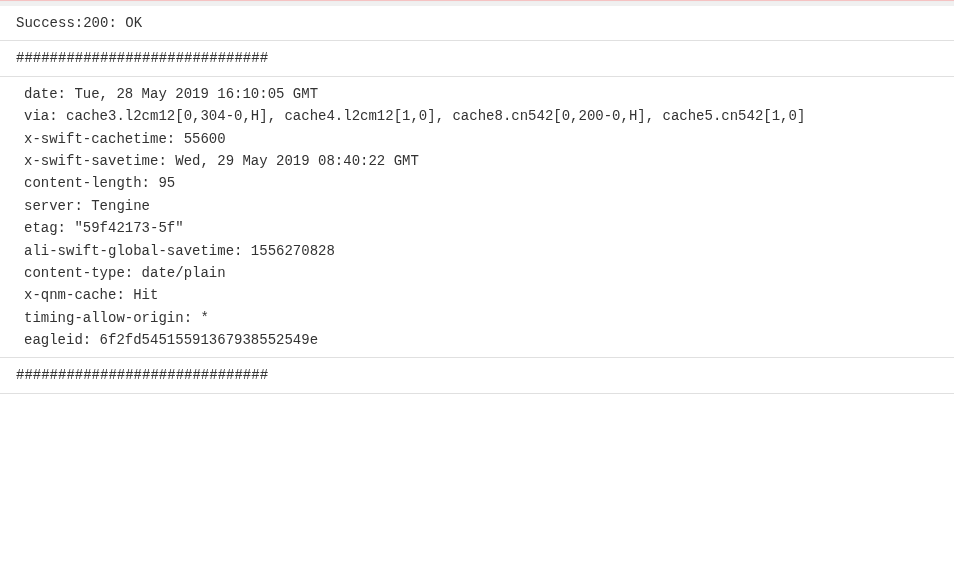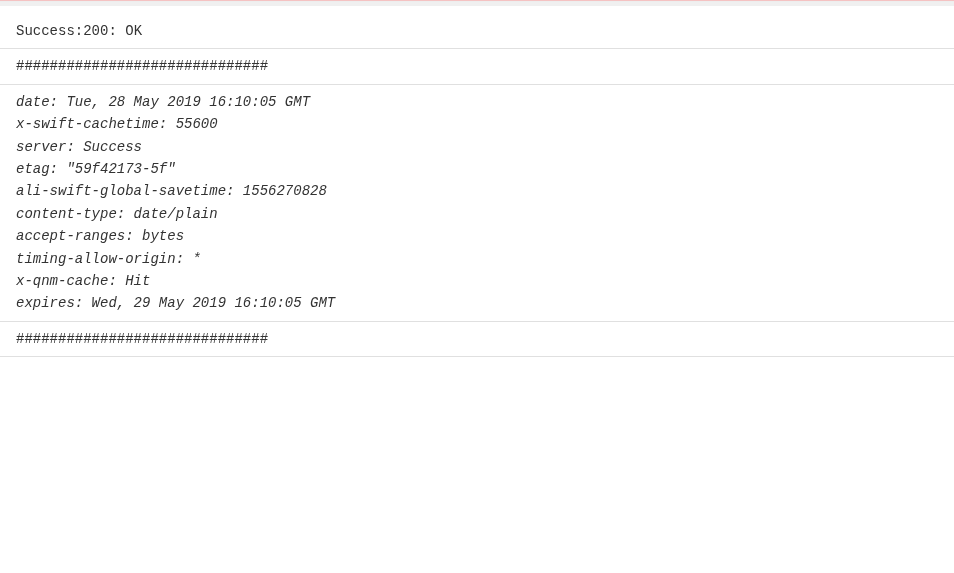--- a/index.html
+++ b/index.html
@@ -11,31 +11,29 @@
       font-family: Consolas, Monaco, 'Courier New', monospace;
       font-size: 14px;
       line-height: 1.6;
       background: #fff;
       color: #333;
       width: 954px;
     }
     .status-line {
       padding: 6px 16px;
       border-bottom: 1px solid #e0e0e0;
-      margin-top: 8px;
     }
     .hash-line {
       padding: 6px 16px;
       border-bottom: 1px solid #e0e0e0;
       font-weight: normal;
     }
     .headers-block {
-      padding: 6px 16px;
+      padding: 6px 24px;
       border-bottom: 1px solid #e0e0e0;
-      font-style: italic;
     }
     .header-line {
       white-space: nowrap;
     }
     .content-type-line {
       padding: 6px 16px;
     }
     .top-spacer {
       height: 2px;
       background: #f5c2c2;
@@ -55,29 +53,31 @@
 <div class="status-line">
   <span>Success:</span><span>200:</span> <span>OK</span>
 </div>
 
 <div class="hash-line">
   <span>##############################</span>
 </div>
 
 <div class="headers-block">
   <div class="header-line">date: Tue, 28 May 2019 16:10:05 GMT</div>
+  <div class="header-line">via: cache3.l2cm12[0,304-0,H], cache4.l2cm12[1,0], cache8.cn542[0,200-0,H], cache5.cn542[1,0]</div>
   <div class="header-line">x-swift-cachetime: 55600</div>
-  <div class="header-line">server: Success</div>
+  <div class="header-line">x-swift-savetime: Wed, 29 May 2019 08:40:22 GMT</div>
+  <div class="header-line">content-length: 95</div>
+  <div class="header-line">server: Tengine</div>
   <div class="header-line">etag: "59f42173-5f"</div>
   <div class="header-line">ali-swift-global-savetime: 1556270828</div>
   <div class="header-line">content-type: date/plain</div>
-  <div class="header-line">accept-ranges: bytes</div>
+  <div class="header-line">x-qnm-cache: Hit</div>
   <div class="header-line">timing-allow-origin: *</div>
-  <div class="header-line">x-qnm-cache: Hit</div>
-  <div class="header-line">expires: Wed, 29 May 2019 16:10:05 GMT</div>
+  <div class="header-line">eagleid: 6f2fd54515591367938552549e</div>
 </div>
 
 <div class="hash-line">
   <span>##############################</span>
 </div>
 
 <div class="content-type-line">
   
 </div>
 

